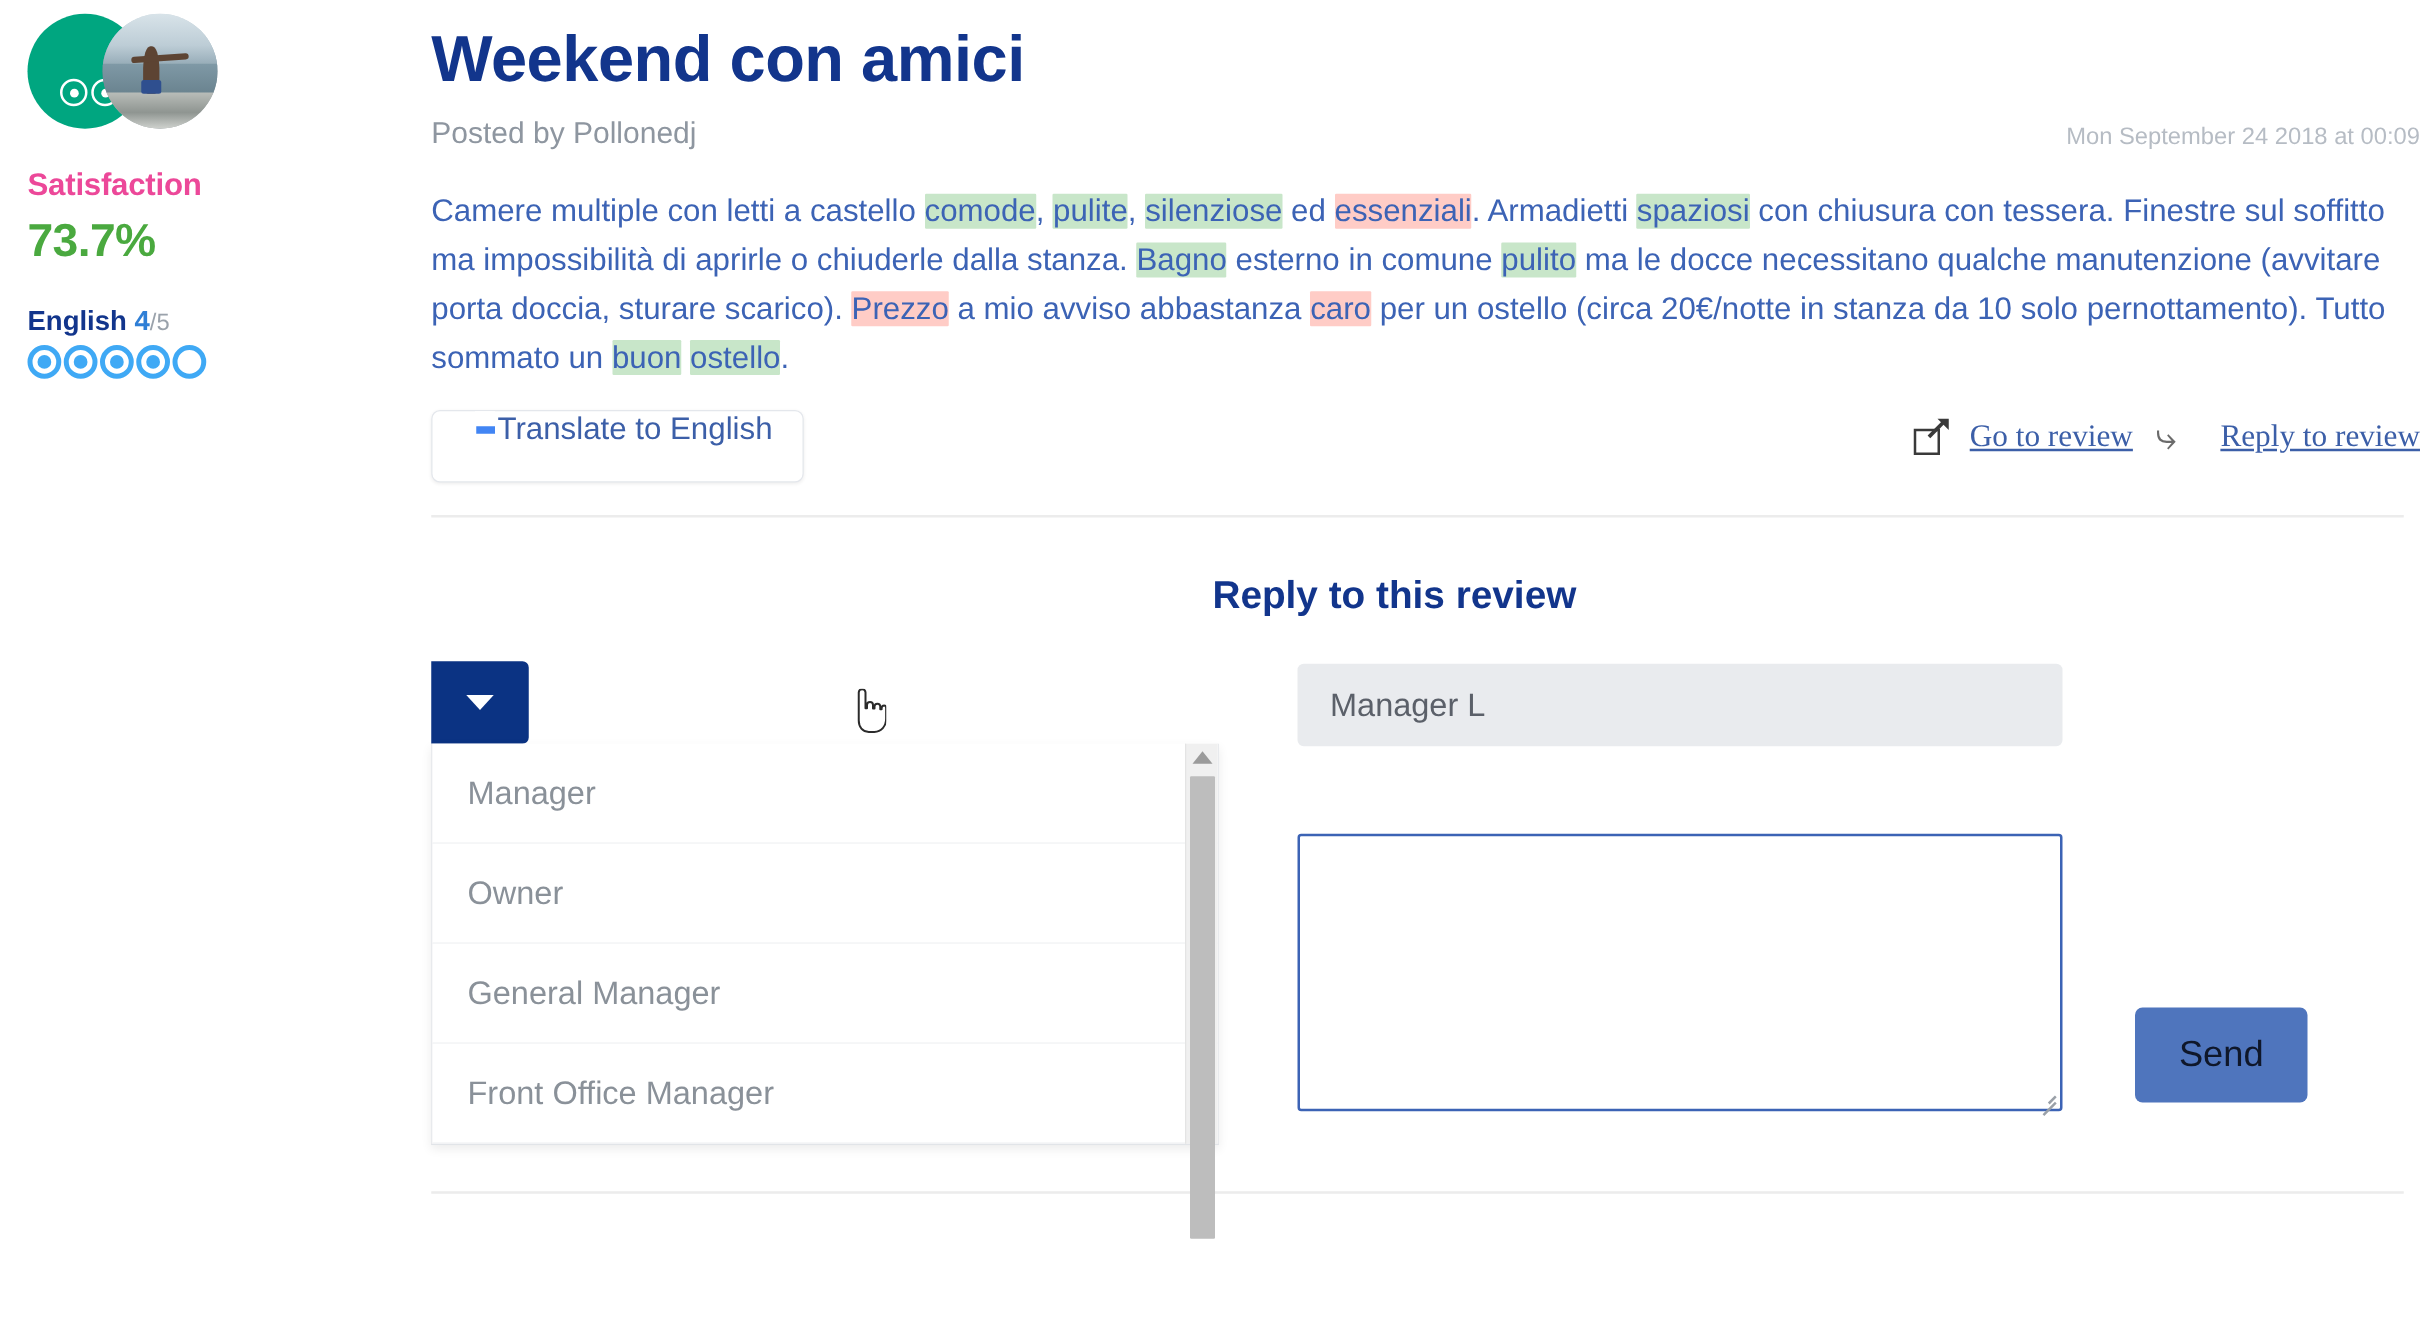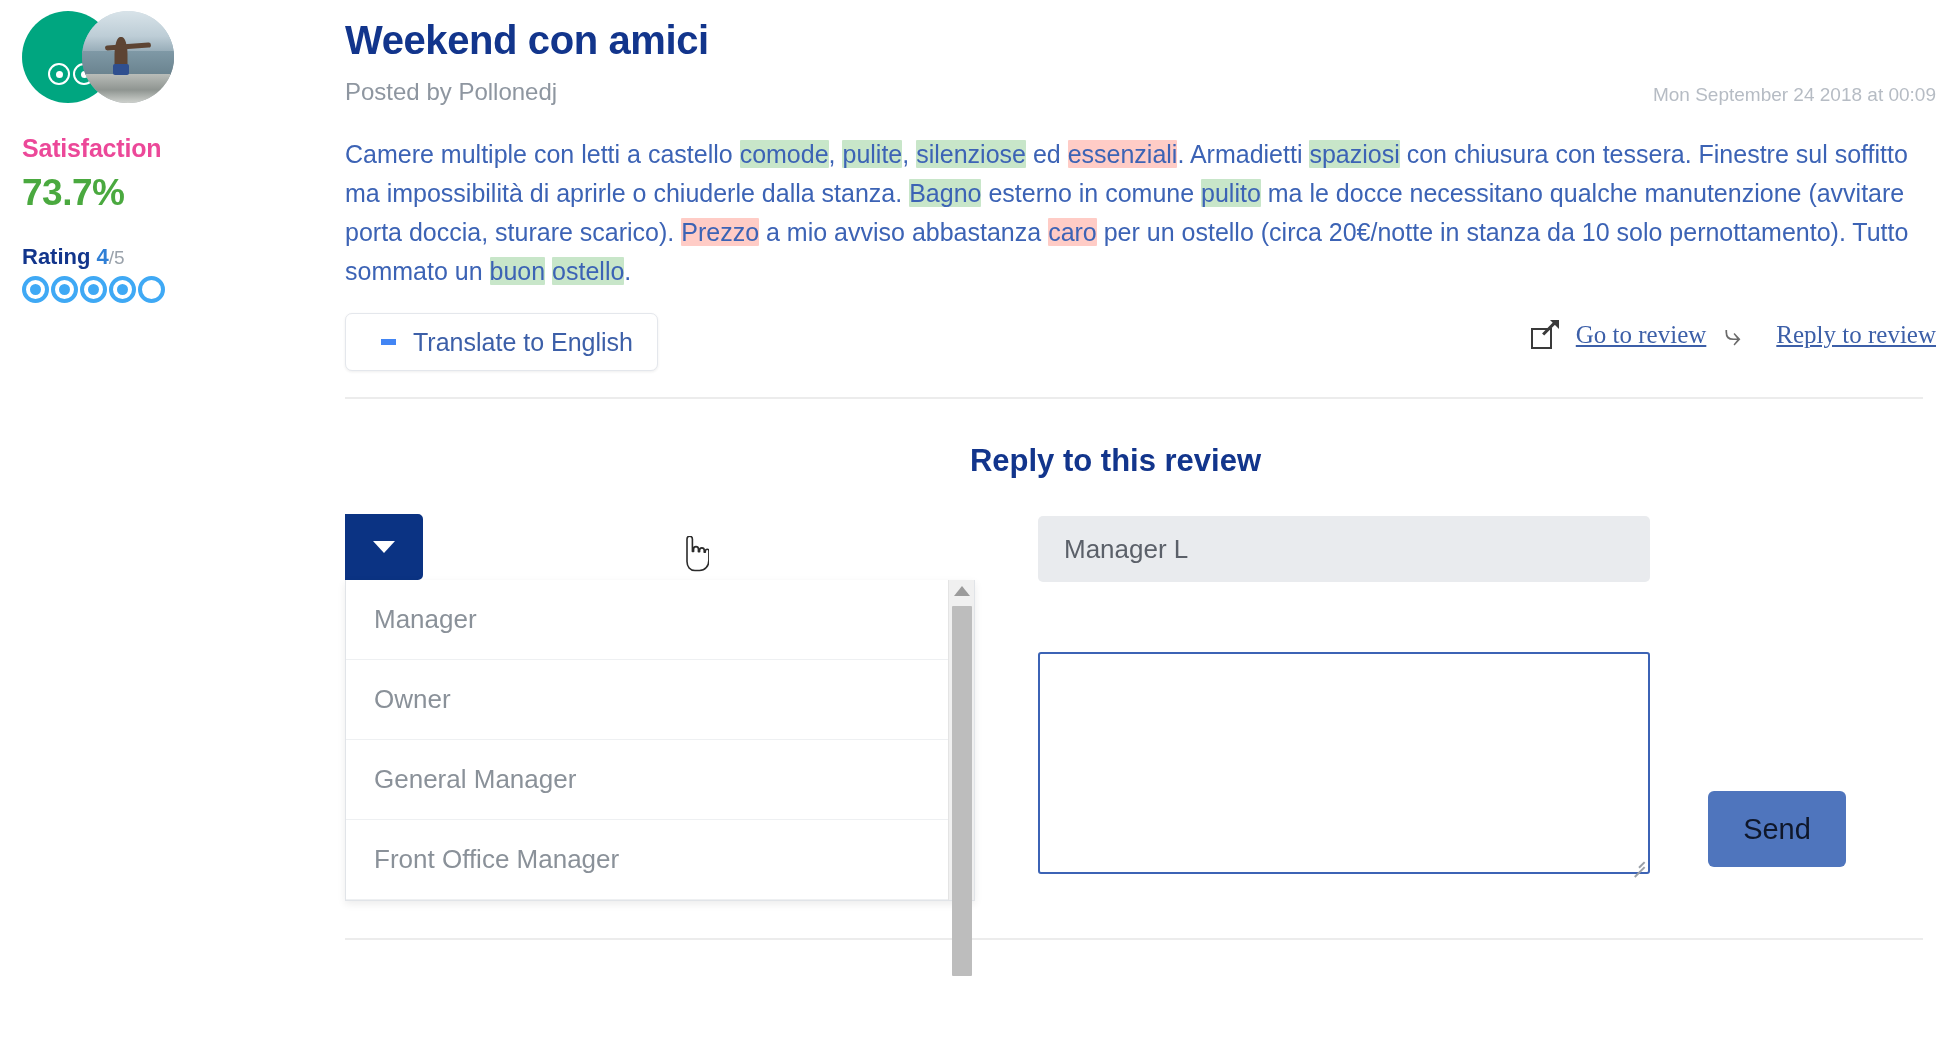--- a/index.html
+++ b/index.html
@@ -118,21 +118,21 @@
 
   
   .main-col {
     position: absolute;
     left: 345px; top: 0;
     width: 1591px;
     padding-right: 0px;
   }
   .title {
     margin: 18px 0 15px 0;
-    font-size: 40px; font-weight: bold; color: #12358c;
+    font-size: 52px; font-weight: bold; color: #12358c;
     letter-spacing: -0.4px;
   }
   .byline-row {
     position: relative;
     margin-top: 12px; height: 34px;
   }
   .byline {
     font-size: 24px; color: #8e96a0;
   }
   .review-date {
@@ -150,21 +150,21 @@
   .hl-pos { background: #c8e6c9; border-radius: 1px; }
   .hl-neg { background: #ffccc6; border-radius: 1px; }
 
   .actions-row {
     position: relative;
     margin-top: 22px;
     height: 62px;
   }
   .translate-btn {
     position: absolute; left: 0; top: 0;
-    display: flex; align-items: center; gap: 17px;
+    display: flex; gap: 2px;
     height: 58px;
     padding: 0 24px 0 20px;
     background: #ffffff;
     border: 1px solid #e4e7ec;
     border-radius: 7px;
     box-shadow: 0 1px 3px rgba(0,0,0,0.07);
     cursor: pointer;
   }
   .g-logo {
     position: relative;
@@ -406,21 +406,21 @@
         <div class="photo-person"></div>
         <div class="photo-arms"></div>
         <div class="photo-shorts"></div>
       </div>
     </div>
 
     <div class="sat-label">Satisfaction</div>
     <div class="sat-value">73.7%</div>
 
     <div class="rating-row">
-      <span>Rating</span>
+      <span>English</span>
       <span class="rating-num">4</span><span class="rating-den">/5</span>
     </div>
     <div class="bubbles">
       <div class="bubble filled"></div>
       <div class="bubble filled"></div>
       <div class="bubble filled"></div>
       <div class="bubble filled"></div>
       <div class="bubble"></div>
     </div>
   </div>

